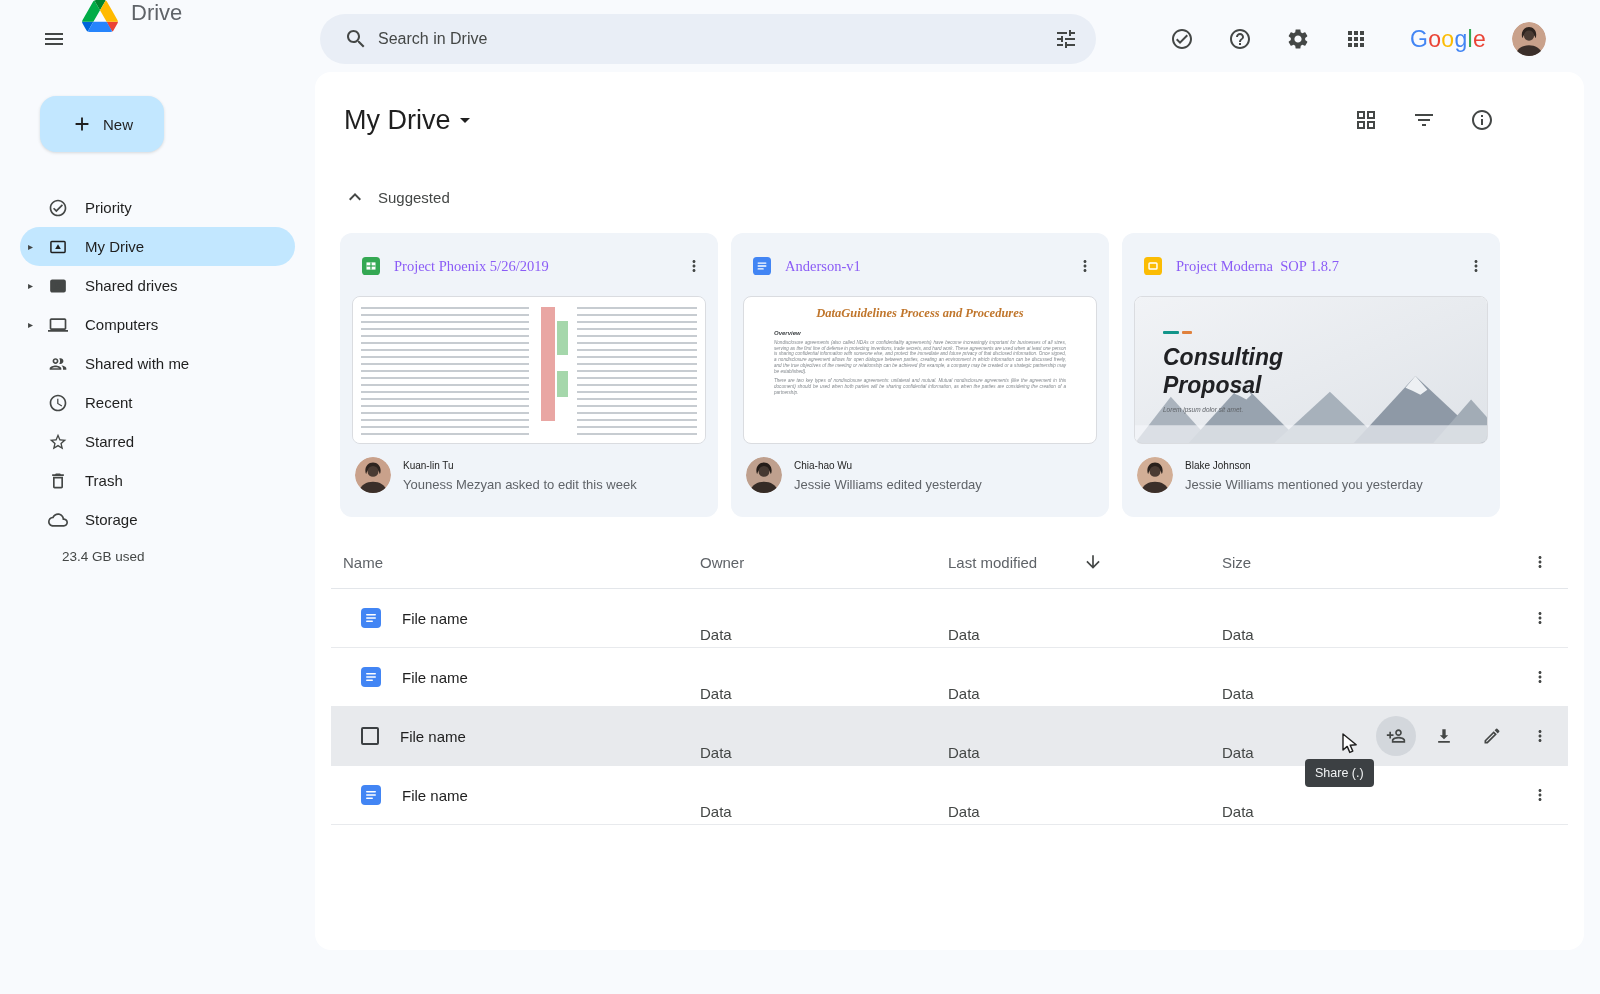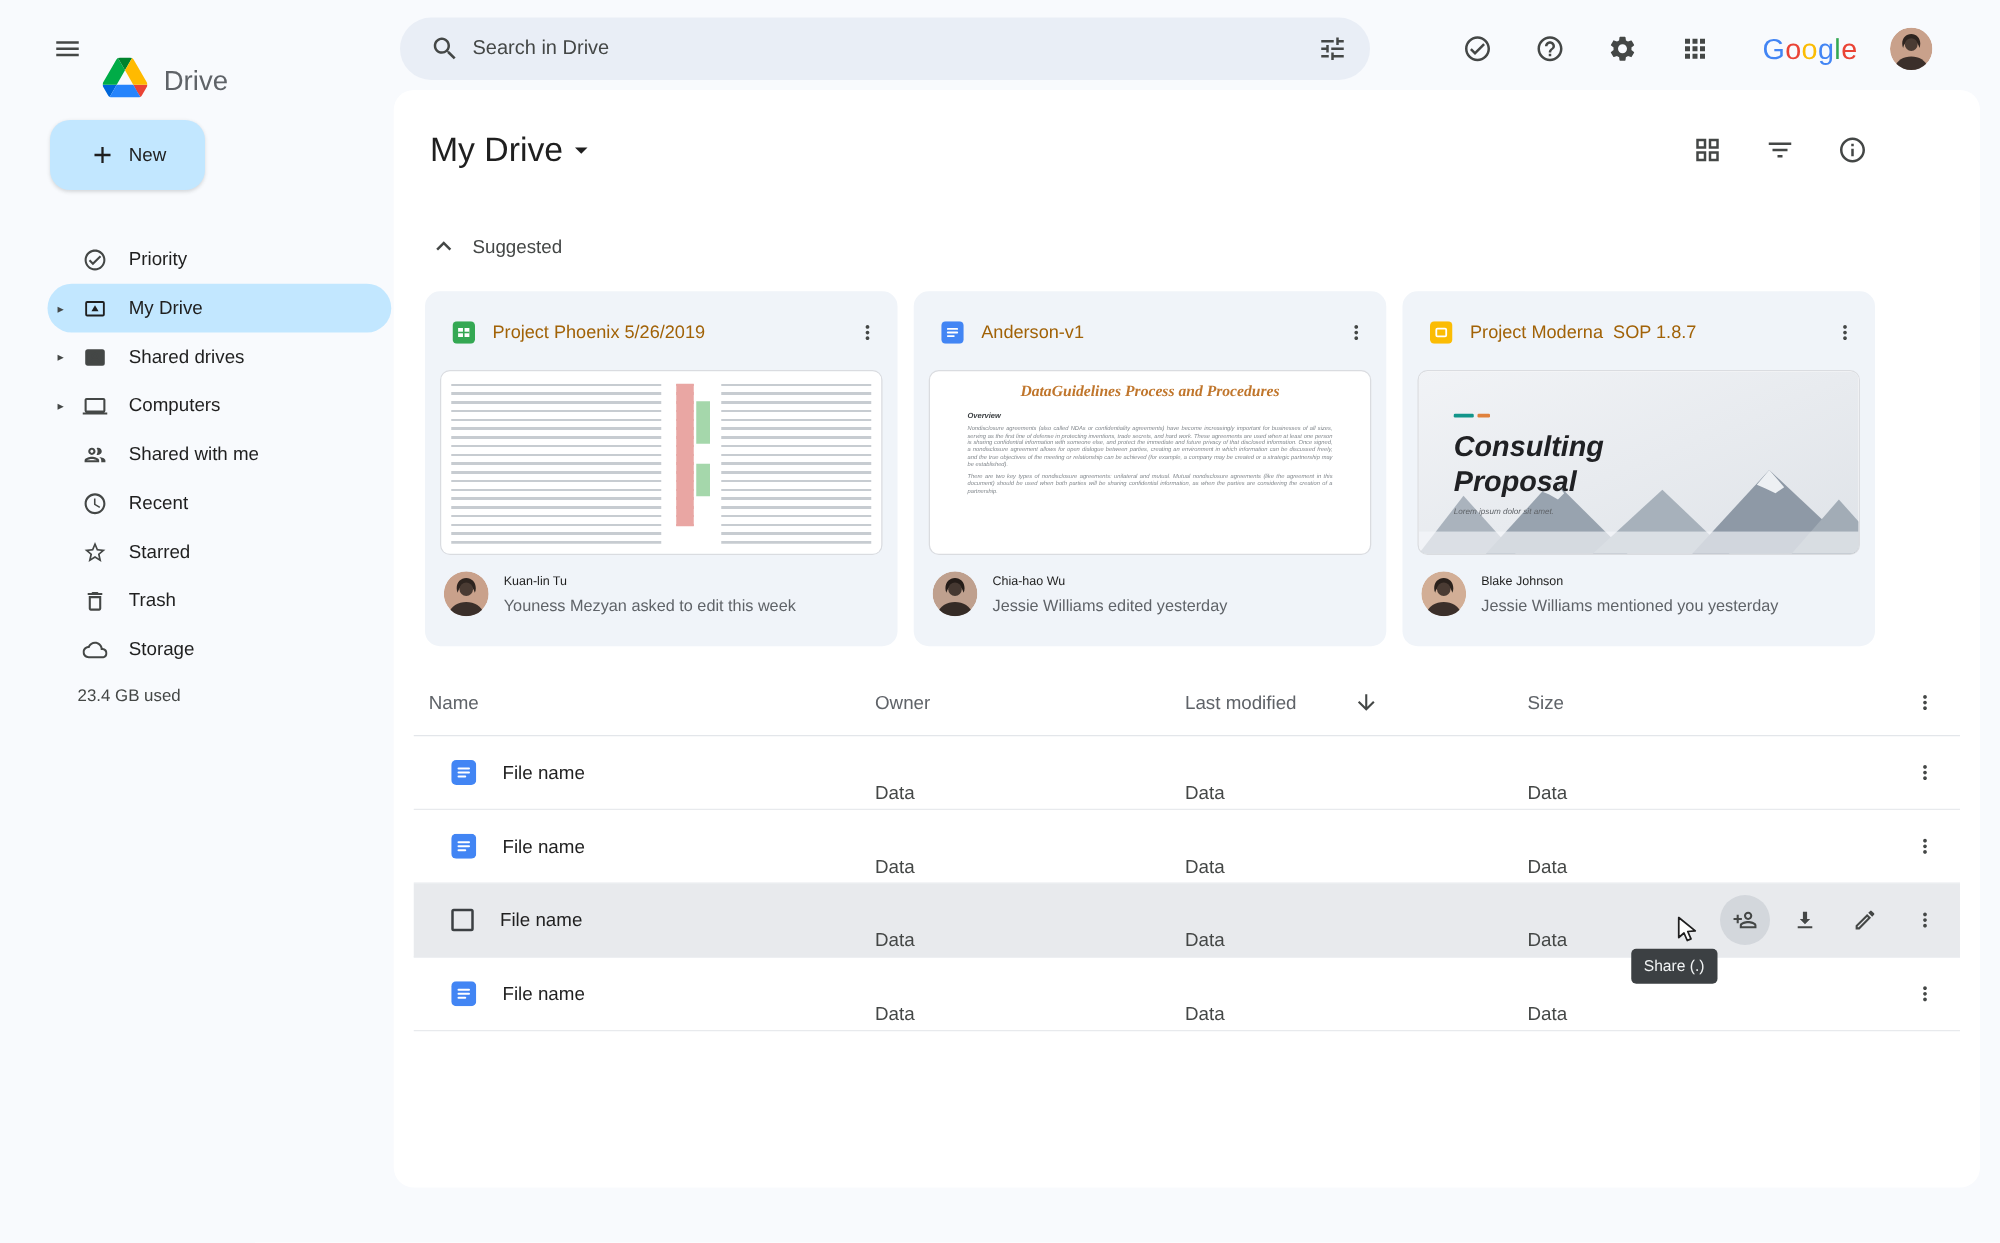--- a/index.html
+++ b/index.html
@@ -14,38 +14,38 @@
   .i24{width:24px;height:24px;fill:currentColor}
   .i22{width:22px;height:22px;fill:currentColor}
   .i20{width:20px;height:20px;fill:currentColor}
   .i18{width:18px;height:18px;fill:currentColor}
   .icnbtn{width:48px;height:48px;border-radius:50%;display:flex;align-items:center;justify-content:center;color:#444746;}
   .icnbtn40{width:40px;height:40px;border-radius:50%;display:flex;align-items:center;justify-content:center;color:#444746;}
 
   
   .topbar{position:absolute;left:0;top:0;width:1600px;height:78px;}
   .burger{position:absolute;left:30px;top:15px;}
-  .brand{position:absolute;left:82px;top:0;height:78px;display:flex;align-items:flex-end;gap:13px;}
+  .brand{position:absolute;left:82px;top:0;height:78px;display:flex;align-items:flex-start;gap:13px;}
   .brand-name{font-size:22px;color:#5F6368;}
   .searchbar{position:absolute;left:320px;top:14px;width:776px;height:50px;background:#E9EEF6;border-radius:28px;display:flex;align-items:center;padding:0 6px 0 14px;}
   .searchbar .sicon{width:44px;height:44px;display:flex;align-items:center;justify-content:center;color:#444746;}
   .searchbar input{flex:1;border:0;outline:none;background:transparent;font-size:16px;color:#1F1F1F;font-family:inherit;}
   .searchbar input::placeholder{color:#444746;opacity:1;}
   .top-actions{position:absolute;left:1158px;top:15px;display:flex;align-items:center;gap:10px;}
   .gword{font-size:23px;font-weight:500;letter-spacing:.3px;margin-left:20px;display:flex;}
   .avatar{border-radius:50%;overflow:hidden;display:block;}
   .avatar svg{width:100%;height:100%;}
   .av34{width:34px;height:34px;margin-left:16px;}
   .av36{width:36px;height:36px;flex:0 0 36px;}
 
   
   .sidebar{position:absolute;left:0;top:78px;width:315px;padding-left:20px;}
   .new-btn{margin:18px 0 0 20px;width:124px;height:56px;border-radius:16px;background:#C2E7FF;display:flex;align-items:center;justify-content:center;gap:10px;font-size:15px;font-weight:500;color:#1F1F1F;box-shadow:0 1px 3px rgba(60,64,67,.18);}
   .nav-list{margin-top:36px;}
-  .nav-item{position:relative;margin-left:18px;width:275px;height:39px;border-radius:20px;display:flex;align-items:center;font-size:15px;color:#1F1F1F;cursor:pointer;}
+  .nav-item{position:relative;margin-left:0;width:275px;height:39px;border-radius:20px;display:flex;align-items:center;font-size:15px;color:#1F1F1F;cursor:pointer;}
   .nav-item.active{background:#C2E7FF;font-weight:500;}
   .expander{position:absolute;left:8px;top:0;height:39px;display:flex;align-items:center;font-size:10px;color:#444746;}
   .nav-ic{margin-left:28px;color:#444746;flex:0 0 20px;}
   .nav-item.active .nav-ic{color:#1F1F1F;}
   .nav-label{margin-left:17px;white-space:nowrap;}
   .storage-used{margin:10px 0 0 42px;font-size:13.5px;color:#444746;}
 
   
   .main{position:absolute;left:315px;top:72px;width:1269px;height:878px;background:#FFFFFF;border-radius:16px;}
   .main-head{display:flex;align-items:center;padding:28px 82px 0 29px;}
@@ -54,21 +54,21 @@
   .caret{color:#1F1F1F;}
   .head-spacer{flex:1;}
   .head-icons{display:flex;align-items:center;gap:18px;}
   .suggested-head{display:flex;align-items:center;gap:9px;margin:43px 0 0 26px;color:#444746;}
   .sug-label{font-size:15px;font-weight:500;color:#444746;}
 
   
   .cards{display:flex;gap:13px;margin:22px 0 0 25px;}
   .card{width:378px;height:284px;border-radius:12px;background:#F0F4F9;cursor:pointer;}
   .card-head{display:flex;align-items:center;gap:14px;padding:15px 6px 12px 22px;}
-  .card-title{flex:1;font-size:14.5px;font-weight:500;color:#a16207;white-space:pre;overflow:hidden;text-overflow:ellipsis;}
+  .card-title{flex:1;font-size:14.5px;font-weight:500;color:#8b5cf6;white-space:pre;overflow:hidden;text-overflow:ellipsis;font-family:Liberation Serif, serif;}
   .kebab-sm{width:36px;height:36px;border-radius:50%;display:flex;align-items:center;justify-content:center;color:#444746;}
   .card-thumb{margin:0 12px;height:148px;background:#fff;border:1px solid #DADCE0;border-radius:8px;overflow:hidden;position:relative;font-style:italic;}
   .card-foot{display:flex;align-items:center;gap:12px;padding:12px 16px 0 15px;}
   .foot-name{font-size:10px;color:#1F1F1F;line-height:20px;}
   .foot-activity{font-size:13px;color:#5F6368;line-height:18px;}
 
   
   .thumb-sheet{width:100%;height:100%;background-color:#fff;background-repeat:no-repeat;
     background-image:
       repeating-linear-gradient(to bottom,#C7CCD1 0 2px,transparent 2px 7px),

